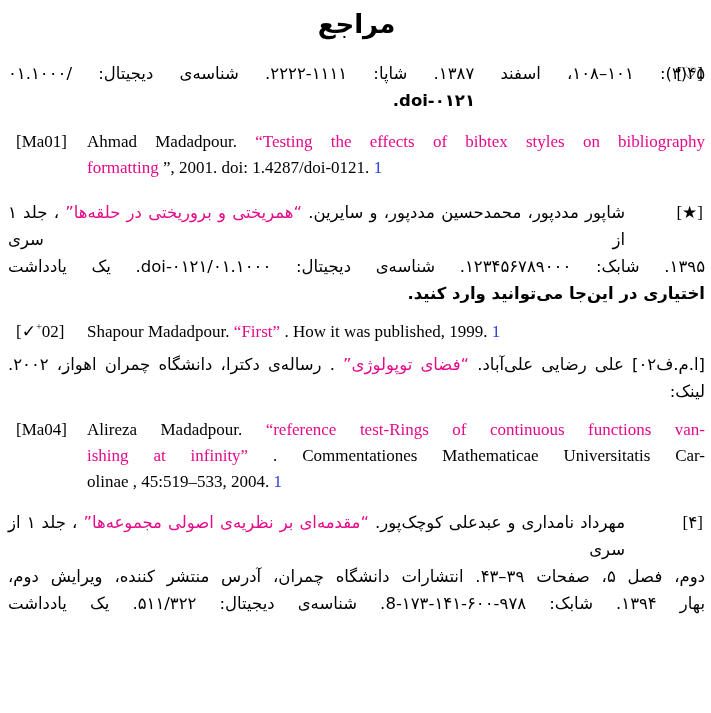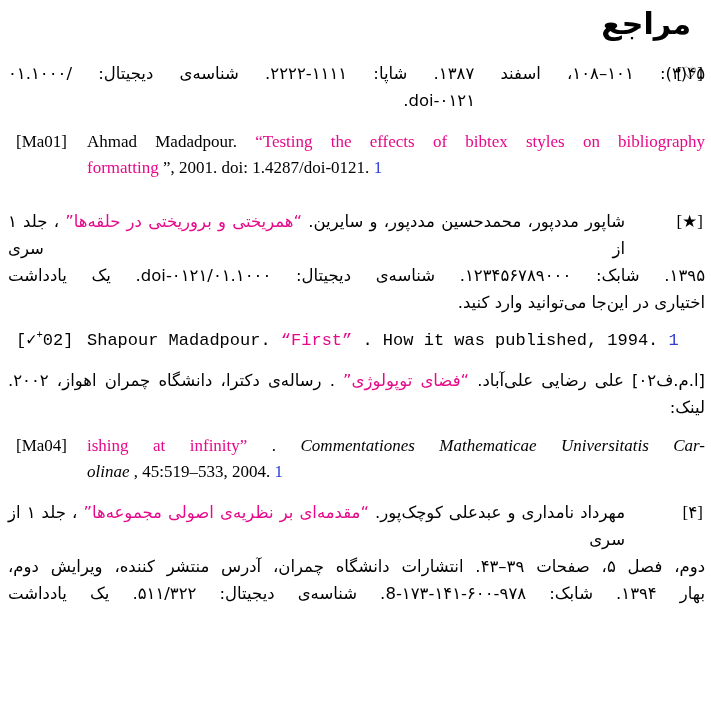--- a/index.html
+++ b/index.html
@@ -1,86 +1,87 @@
 <!DOCTYPE html>
 <html style="--pink: #e60a8b; --blue: #2e3bd8;"><head>
 <meta charset="utf-8">
 <style>
   html,body{margin:0;padding:0;background:#ffffff;color:#000;}
   body{width:711px;height:713px;overflow:hidden;padding:0;box-sizing:border-box;}
   .page{padding:6px 6px 0 8px;}
-  .page-title{font-family:"DejaVu Sans",sans-serif;font-weight:bold;font-size:30px;
-    text-align:right;direction:rtl;margin:0 14px 18px 0;line-height:36px;}
+  .page-title{font-family:"DejaVu Sans",sans-serif;font-weight:bold;font-size:26px;
+    text-align:center;direction:rtl;margin:0 0 18px 0;line-height:36px;}
   .entry{position:relative;margin:0 0 14px 0;}
   
   .entry-ltr{display:grid;grid-template-columns:79px 1fr;
     font-family:"Liberation Serif",serif;font-size:17px;line-height:26px;}
   .entry-ltr .label{padding-left:8px;white-space:nowrap;}
   
   .entry-rtl,.entry-rtl-inline{font-family:"DejaVu Sans",sans-serif;font-size:16.5px;line-height:27px;}
   .entry-rtl .label{position:absolute;top:0;right:2px;white-space:nowrap;
     font-family:"Liberation Serif",serif;font-size:17px;}
   .line{min-height:1em;}
   .line-rtl{direction:rtl;}
   .line-ltr{direction:ltr;}
   .al-justify{text-align:justify;text-align-last:justify;}
   .al-left{text-align:left;}
-  .al-right{text-align:right;}
+  .al-right{text-align:right;font-weight:bold;}
   .dir-rtl{direction:rtl;unicode-bidi:isolate;}
   .dir-ltr{direction:ltr;unicode-bidi:isolate;}
   .dir-ltro{direction:ltr;unicode-bidi:bidi-override;}
   .seg-plain{}
   .seg-pink{color:var(--pink);}
-  .seg-italic{font-style:italic;}
+  .seg-italic{}
   .seg-link{color:var(--blue);cursor:pointer;}
   .seg-url{color:var(--pink);font-family:"DejaVu Sans Mono",monospace;font-size:0.95em;cursor:pointer;}
   sup.lbl-sup{font-size:0.62em;vertical-align:super;line-height:0;}
 </style>
 </head>
 <body>
 
 <div class="page">
   <h1 class="page-title">مراجع</h1>
   <div id="entries">
       <div class="entry entry-rtl" style="margin-bottom: 15px;">
         <span class="label fa-label">[♡]</span>
         <div class="entry-body">
           <div class="line line-rtl al-justify"><span class="seg-plain dir-rtl">۴۵(۳): ۱۰۱–۱۰۸، اسفند ۱۳۸۷. شاپا: ۱۱۱۱-۲۲۲۲. شناسه‌ی دیجیتال:</span> <span class="seg-plain dir-ltro">۰۱.۱۰۰۰/</span> </div>
           <div class="line line-rtl al-right" style="padding-right: 230px;"><span class="seg-plain dir-ltro">.doi-۰۱۲۱</span> </div>
         </div>
       </div>
-      <div class="entry entry-ltr" style="margin-bottom: 27px;">
+      <div class="entry entry-ltr" style="margin-bottom: 18px;">
         <span class="label">[Ma01]</span>
         <div class="entry-body">
           <div class="line line-ltr al-justify"><span class="seg-plain dir-ltr">Ahmad Madadpour. </span> <span class="seg-pink dir-ltr">“Testing the effects of bibtex styles on bibliography</span> </div>
           <div class="line line-ltr al-left"><span class="seg-pink dir-ltr">formatting</span> <span class="seg-plain dir-ltr">”, 2001.  doi:  1.4287/doi-0121. </span> <span class="seg-link dir-ltr">1</span> </div>
         </div>
       </div>
       <div class="entry entry-rtl" style="margin-bottom: 12px;">
         <span class="label fa-label">[★]</span>
         <div class="entry-body">
           <div class="line line-rtl al-justify" style="padding-right: 80px;"><span class="seg-plain dir-rtl">شاپور مددپور، محمدحسین مددپور، و سایرین.</span> <span class="seg-pink dir-rtl">“همریختی و بروریختی در حلقه‌ها”</span> <span class="seg-plain dir-rtl">، جلد ۱ از سری</span> </div>
           <div class="line line-rtl al-justify"><span class="seg-plain dir-rtl">۱۳۹۵. شابک: ۱۲۳۴۵۶۷۸۹۰۰۰. شناسه‌ی دیجیتال: ۰۱.۱۰۰۰/doi-۰۱۲۱. یک یادداشت</span> </div>
           <div class="line line-rtl al-right"><span class="seg-plain dir-rtl">اختیاری در این‌جا می‌توانید وارد کنید.</span> </div>
         </div>
       </div>
-      <div class="entry entry-ltr" style="margin-bottom: 13px; font-family: Liberation Mono, monospace;">
+      <div class="entry entry-ltr" style="margin-bottom: 6px;">
         <span class="label"><span>[✓</span><sup class="lbl-sup">+</sup><span>02]</span></span>
         <div class="entry-body">
-          <div class="line line-ltr al-left"><span class="seg-plain dir-ltr">Shapour Madadpour. </span> <span class="seg-pink dir-ltr">“First”</span> <span class="seg-plain dir-ltr">. How it was published, 1994. </span> <span class="seg-link dir-ltr">1</span> </div>
+          <div class="line line-ltr al-left"><span class="seg-plain dir-ltr">Shapour Madadpour. </span> <span class="seg-pink dir-ltr">“First”</span> <span class="seg-plain dir-ltr">. How it was published, 1999. </span> <span class="seg-link dir-ltr">1</span> </div>
         </div>
       </div>
       <div class="entry entry-rtl-inline" style="margin-bottom: 12px;">
         <div class="entry-body">
           <div class="line line-rtl al-justify"><span class="seg-plain dir-rtl">[ا.م.ف۰۲]</span> <span class="seg-plain dir-rtl">علی رضایی علی‌آباد.</span> <span class="seg-pink dir-rtl">“فضای توپولوژی”</span> <span class="seg-plain dir-rtl">. رساله‌ی دکترا، دانشگاه چمران اهواز، ۲۰۰۲. لینک:</span> </div>
         </div>
       </div>
       <div class="entry entry-ltr" style="margin-bottom: 14px;">
         <span class="label">[Ma04]</span>
         <div class="entry-body">
+          <div class="line line-ltr al-justify"><span class="seg-plain dir-ltr">Alireza Madadpour. </span> <span class="seg-pink dir-ltr">“reference test-Rings of continuous functions van-</span> </div>
           <div class="line line-ltr al-justify"><span class="seg-pink dir-ltr">ishing at infinity”</span> <span class="seg-plain dir-ltr">. </span> <span class="seg-italic dir-ltr">Commentationes Mathematicae Universitatis Car-</span> </div>
           <div class="line line-ltr al-left"><span class="seg-italic dir-ltr">olinae</span> <span class="seg-plain dir-ltr">, 45:519–533, 2004. </span> <span class="seg-link dir-ltr">1</span> </div>
         </div>
       </div>
       <div class="entry entry-rtl" style="margin-bottom: 15px;">
         <span class="label fa-label">[۴]</span>
         <div class="entry-body">
           <div class="line line-rtl al-justify" style="padding-right: 80px;"><span class="seg-plain dir-rtl">مهرداد نامداری و عبدعلی کوچک‌پور.</span> <span class="seg-pink dir-rtl">“مقدمه‌ای بر نظریه‌ی اصولی مجموعه‌ها”</span> <span class="seg-plain dir-rtl">، جلد ۱ از سری</span> </div>
           <div class="line line-rtl al-justify"><span class="seg-plain dir-rtl">دوم، فصل ۵، صفحات ۳۹–۴۳. انتشارات دانشگاه چمران، آدرس منتشر کننده، ویرایش دوم،</span> </div>
           <div class="line line-rtl al-justify"><span class="seg-plain dir-rtl">بهار ۱۳۹۴. شابک: ۹۷۸-۶۰۰-۱۴۱-۱۷۳-8. شناسه‌ی دیجیتال: ۵۱۱/۳۲۲. یک یادداشت</span> </div>

